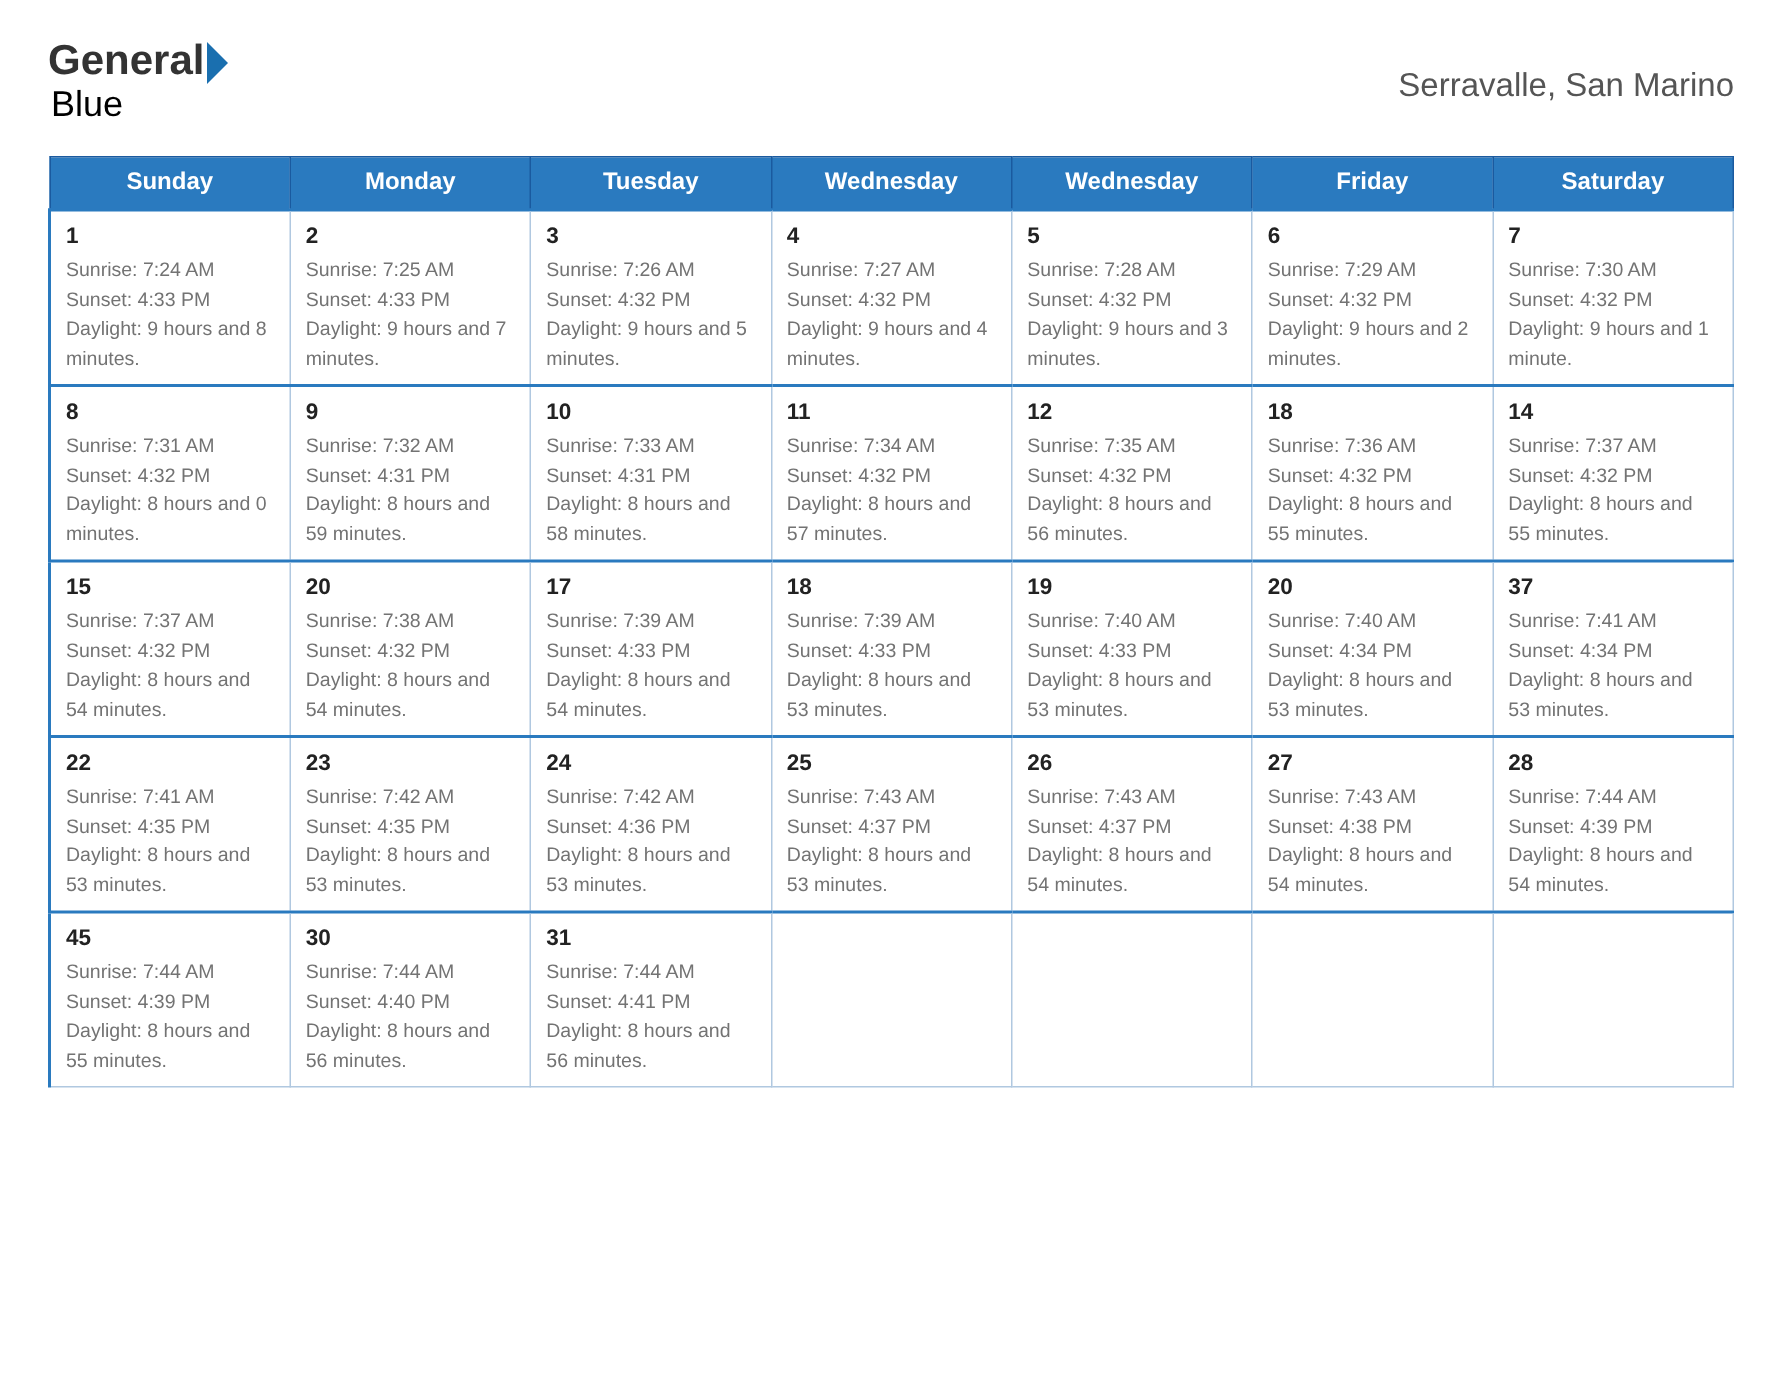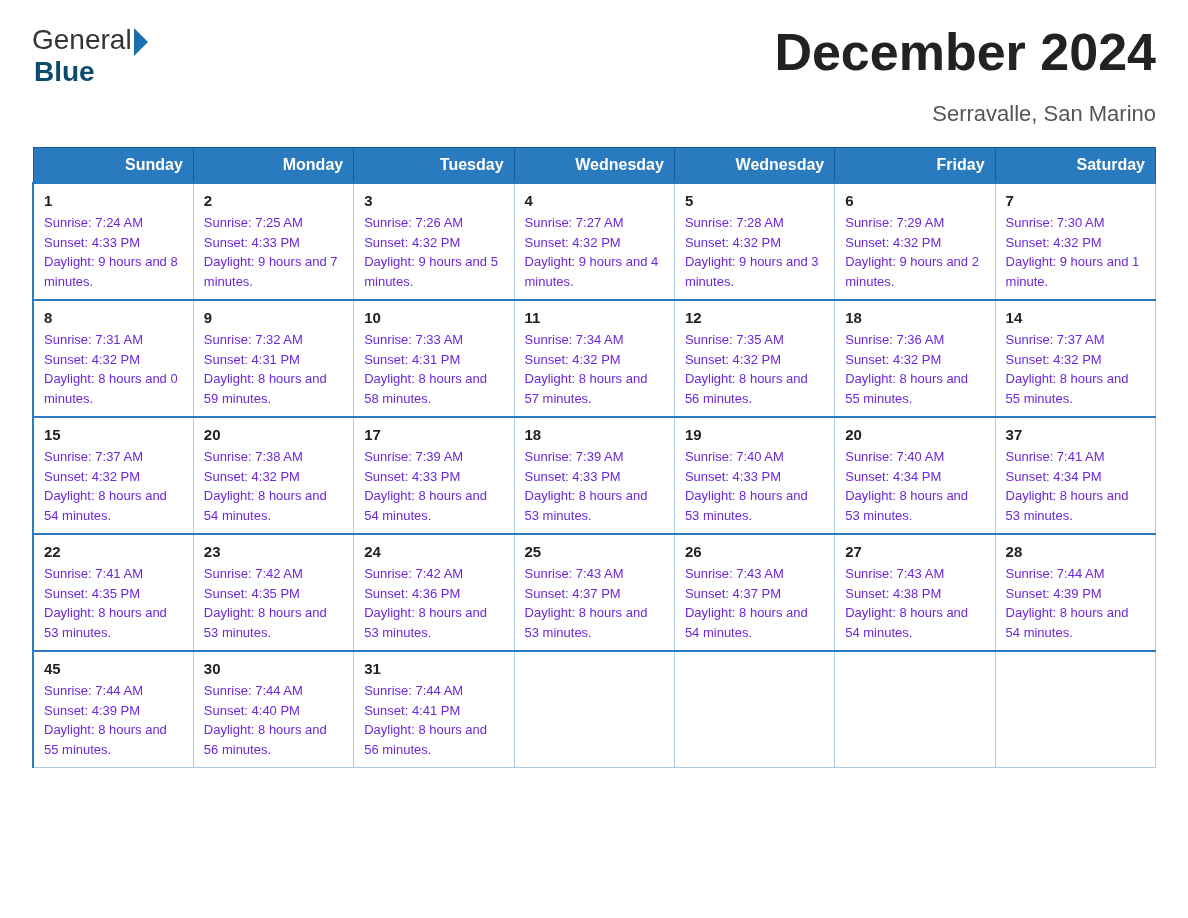--- a/index.html
+++ b/index.html
@@ -15,37 +15,37 @@
       justify-content: space-between;
       align-items: flex-start;
       margin-bottom: 20px;
     }
     .logo-container {
       display: flex;
       align-items: center;
     }
     .logo-text-general {
       font-size: 28px;
-      font-weight: normal;
+      font-weight: bold;
       color: #333;
     }
     .logo-arrow {
       width: 0;
       height: 0;
       border-left: 14px solid #1a6faf;
       border-top: 14px solid transparent;
       border-bottom: 14px solid transparent;
       display: inline-block;
       margin-left: 2px;
       margin-bottom: -4px;
     }
     .logo-blue {
-      font-size: 28px;
-      font-weight: bold;
-      color: #0c4a6e;
+      font-size: 24px;
+      font-weight: normal;
+      color: #000000;
       margin-left: 2px;
     }
     .title-area {
       text-align: right;
     }
     .month-year-title {
       font-size: 52px;
       font-weight: bold;
       color: #222;
       line-height: 1.1;
@@ -60,41 +60,41 @@
       width: 100%;
       border-collapse: collapse;
       table-layout: fixed;
     }
     .calendar-table thead tr th {
       background-color: #2a7abf;
       color: #fff;
       font-size: 16px;
       font-weight: bold;
       padding: 8px 10px;
-      text-align: right;
+      text-align: center;
       border: 1px solid #1a5a9f;
     }
     .calendar-table tbody tr td {
       border: 1px solid #b0c8e0;
       vertical-align: top;
       padding: 8px 10px;
       font-size: 13px;
       color: #222;
       min-height: 100px;
     }
     .day-number {
       font-size: 15px;
       font-weight: bold;
       color: #222;
       display: block;
       margin-bottom: 4px;
     }
     .day-info {
       font-size: 13px;
-      color: #6d28d9;
+      color: #737373;
       line-height: 1.5;
     }
     .empty-cell {
       background: #fff;
     }
     .calendar-table tbody tr td:first-child {
       border-left: 2px solid #2a7abf;
     }
     
     .calendar-table tbody tr:first-child td {
@@ -113,21 +113,20 @@
       <div style="display:flex; align-items:center;">
         <span class="logo-text-general">General</span>
         <span class="logo-arrow"></span>
       </div>
       <div>
         <span class="logo-blue">Blue</span>
       </div>
     </div>
   </div>
   <div class="title-area">
-    <div class="month-year-title">December 2024</div>
     <div class="location-subtitle">Serravalle, San Marino</div>
   </div>
 </div>
 
 <table class="calendar-table">
   <thead>
     <tr>
     <th>Sunday</th>
         <th>Monday</th>
         <th>Tuesday</th>

